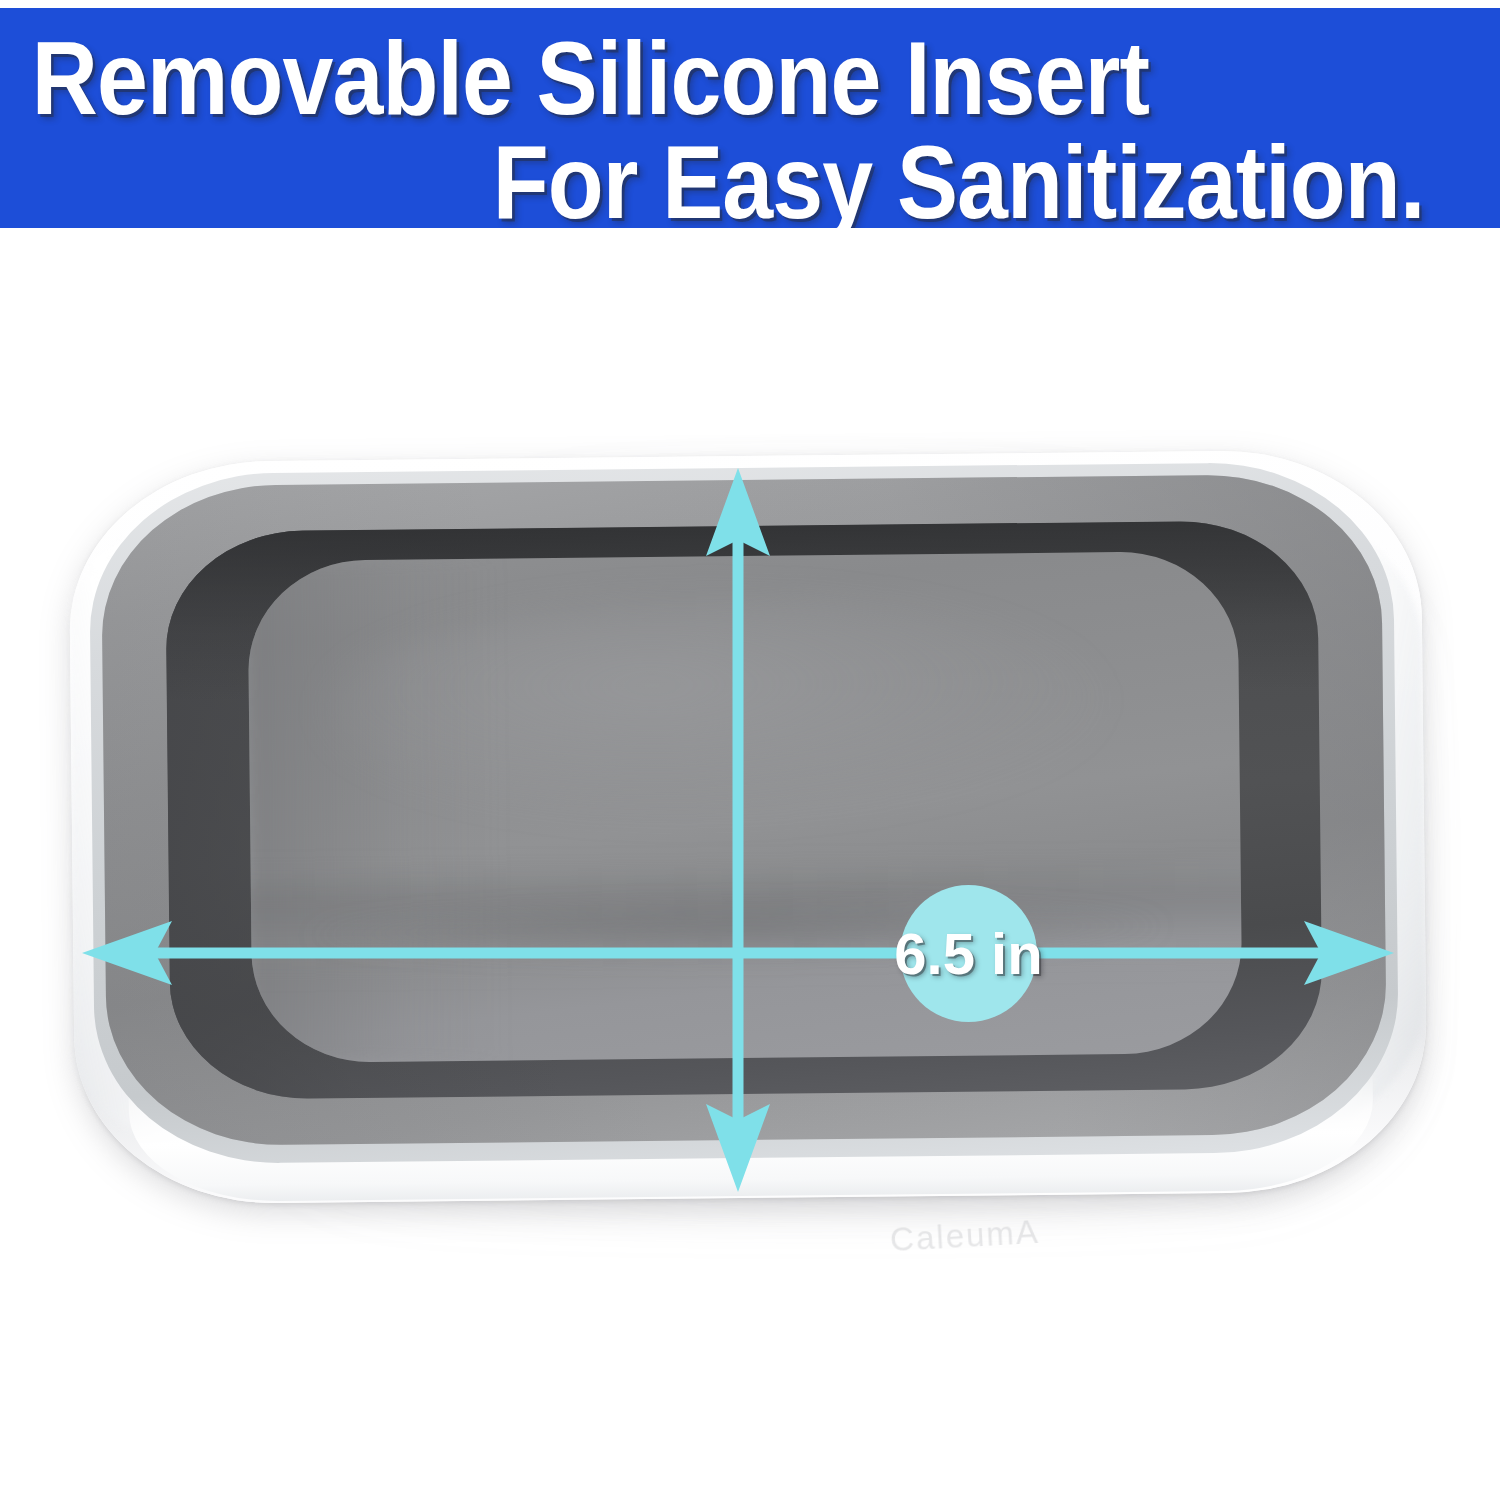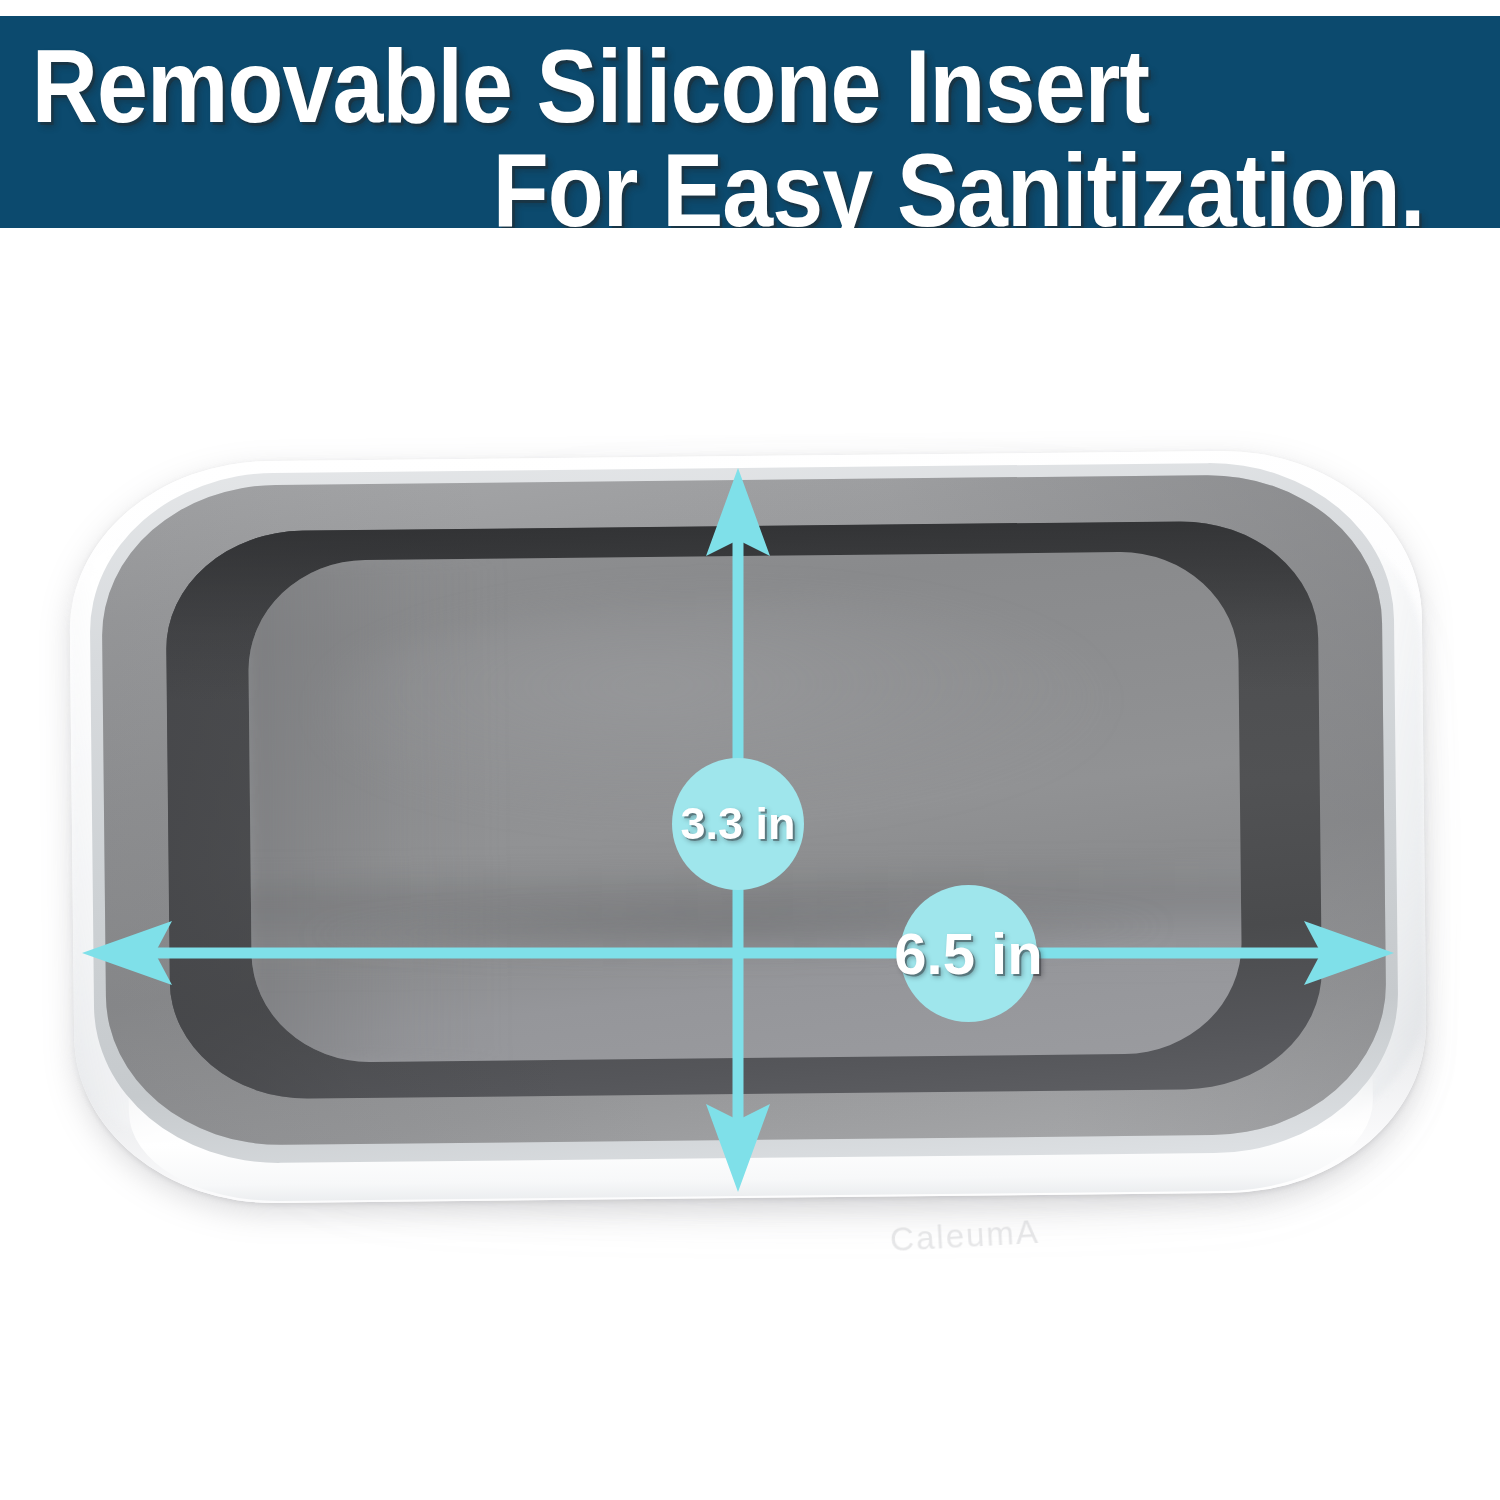--- a/index.html
+++ b/index.html
@@ -15,24 +15,24 @@
     overflow: hidden;
     background: #ffffff;
     font-family: "Liberation Sans", sans-serif;
     -webkit-font-smoothing: antialiased;
   }
 
   
   .header-band {
     position: absolute;
     left: 0;
-    top: 16px;
+    top: 8px;
     width: 1500px;
     height: 228px;
-    background: #0c4a6e;
+    background: #1d4ed8;
     overflow: hidden;
   }
   .header-line {
     position: absolute;
     left: 0;
     width: 1500px;
     color: #ffffff;
     font-family: "Liberation Sans", sans-serif;
     font-weight: 700;
     font-size: 104px;
@@ -419,21 +419,18 @@
       <polygon points="738,1192 706,1104 738,1120 770,1104" fill="#7FE0E9"></polygon>
     </g>
 
     <g>
       <line x1="116" y1="953" x2="1360" y2="953" stroke="#7FE0E9" stroke-width="11"></line>
       <polygon points="82,953 172,921 155,953 172,985" fill="#7FE0E9"></polygon>
       <polygon points="1394,953 1304,921 1321,953 1304,985" fill="#7FE0E9"></polygon>
     </g>
   </svg>
 
-  <div class="badge badge-v">
-    <span>3.3 in</span>
-  </div>
 
   <div class="badge badge-h">
     <span>6.5 in</span>
   </div>
 
 </div>
 
 </body></html>

